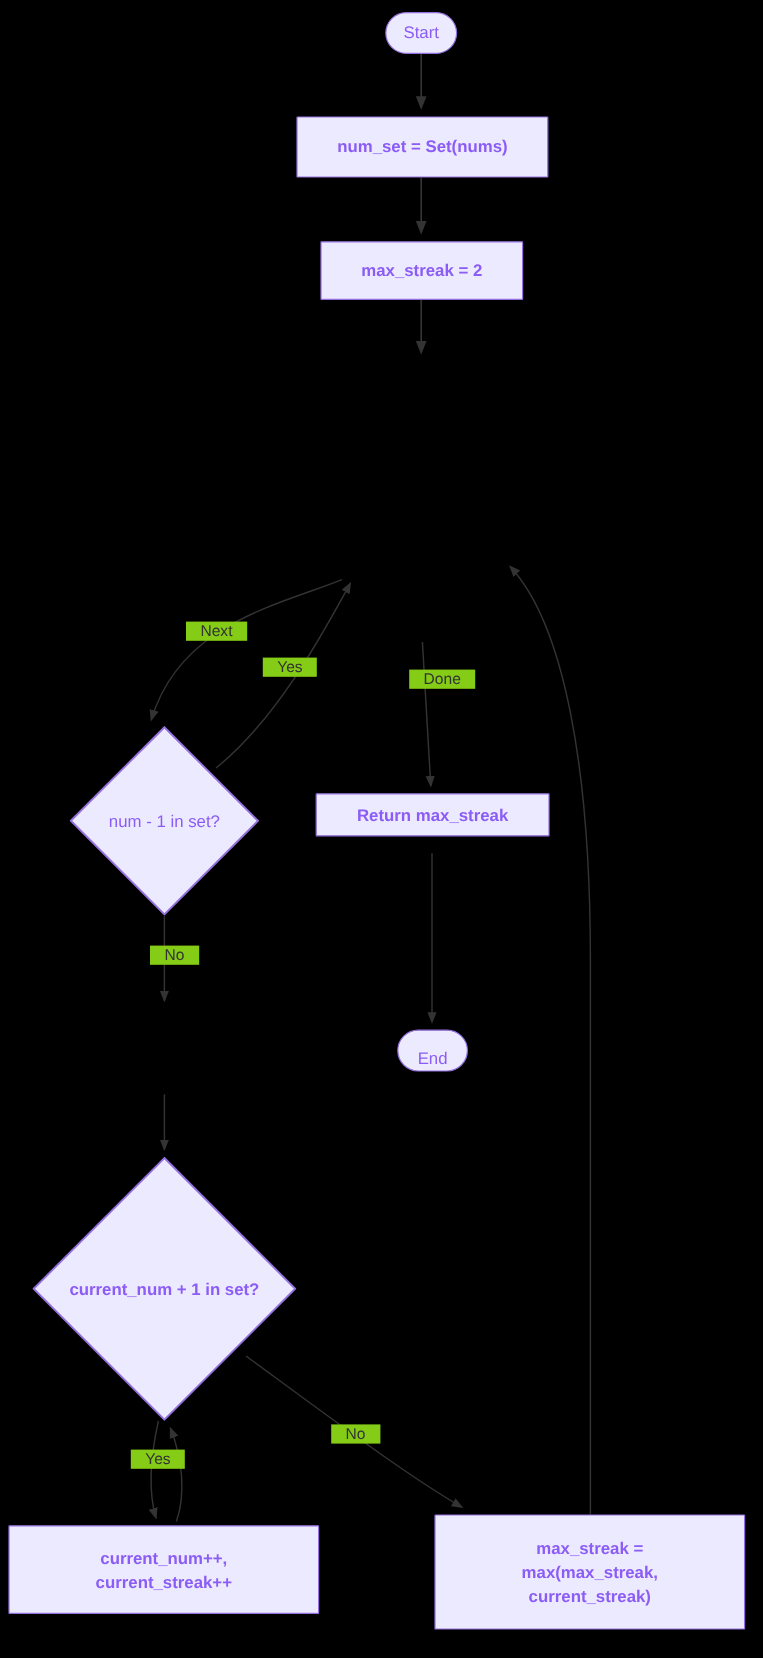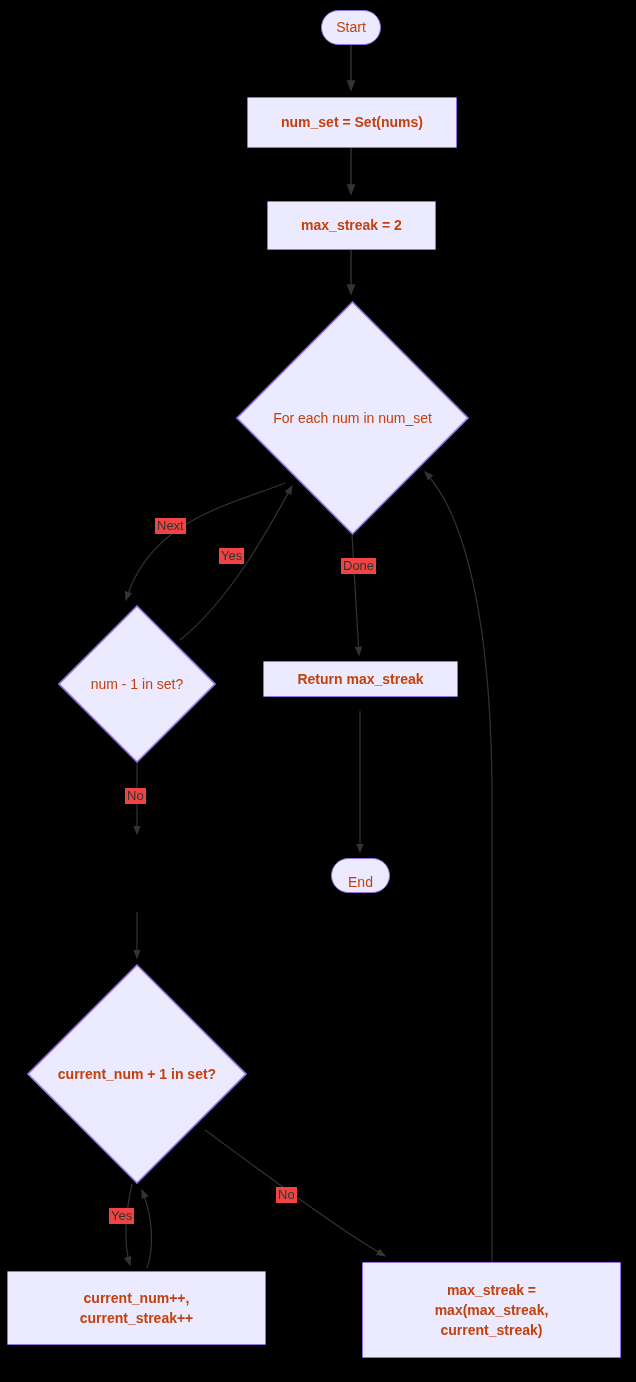--- a/index.html
+++ b/index.html
@@ -26,21 +26,21 @@
     width: 636px;
     height: 1382px;
   }
   .node {
     position: absolute;
     box-sizing: border-box;
     display: flex;
     align-items: center;
     justify-content: center;
     text-align: center;
-    color: #c2410c;
+    color: #8b5cf6;
     font-size: 14px;
     line-height: 1.45;
     white-space: pre-line;
   }
   .node-rect {
     background: #ECEAFE;
     border: 1.4px solid #9370DB;
     border-radius: 1px;
     font-weight: bold;
   }
@@ -58,25 +58,25 @@
     left: 0; top: 0;
     width: 100%; height: 100%;
   }
   .node-diamond .diamond-label {
     position: relative;
     z-index: 2;
     padding: 0 4px;
   }
   .edge-label {
     position: absolute;
-    background: #ef4444;
+    background: #84cc16;
     color: #333333;
     font-size: 13px;
     line-height: 1.1;
-    padding: 1px 2px;
+    padding: 1px 12px;
     box-sizing: border-box;
     white-space: nowrap;
   }
 </style>
 </head>
 <body>
 
 <div id="flow-root">
 
   <svg id="edge-layer" viewBox="0 0 636 1382" width="636" height="1382" xmlns="http://www.w3.org/2000/svg">
@@ -118,26 +118,20 @@
   </div>
 
   <div class="node node-rect" style="left:247px; top:97px; width:210px; height:51px;">
     <span>num_set = Set(nums)</span>
   </div>
 
   <div class="node node-rect" style="left:267px; top:201px; width:169px; height:49px;">
     <span>max_streak = 2</span>
   </div>
 
-  <div class="node node-diamond" style="left:236px; top:301px; width:233px; height:234px;">
-    <svg class="diamond-shape" viewBox="0 0 233 234" preserveAspectRatio="none">
-      <polygon points="116.5,1 232,117 116.5,233 1,117" fill="#ECEAFE" stroke="#9370DB" stroke-width="1.6"></polygon>
-    </svg>
-    <span class="diamond-label">For each num in num_set</span>
-  </div>
 
   <div class="node node-diamond" style="left:58px; top:605px; width:158px; height:158px;">
     <svg class="diamond-shape" viewBox="0 0 158 158" preserveAspectRatio="none">
       <polygon points="79,1 157,79 79,157 1,79" fill="#ECEAFE" stroke="#9370DB" stroke-width="1.6"></polygon>
     </svg>
     <span class="diamond-label">num - 1 in set?</span>
   </div>
 
   <div class="node node-rect" style="left:263px; top:661px; width:195px; height:36px;">
     <span>Return max_streak</span>

